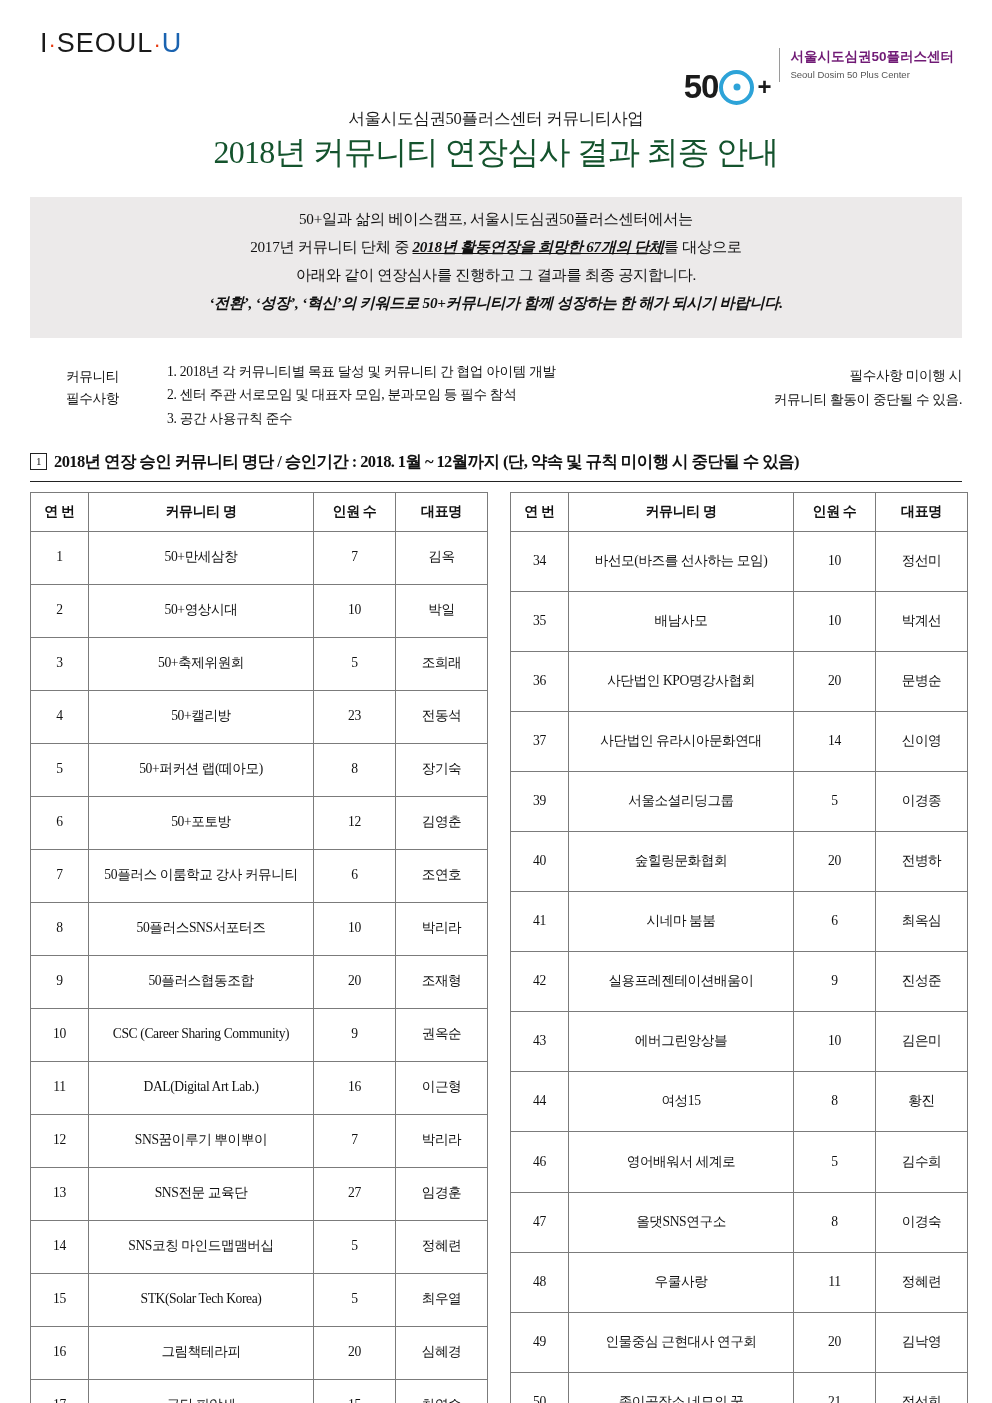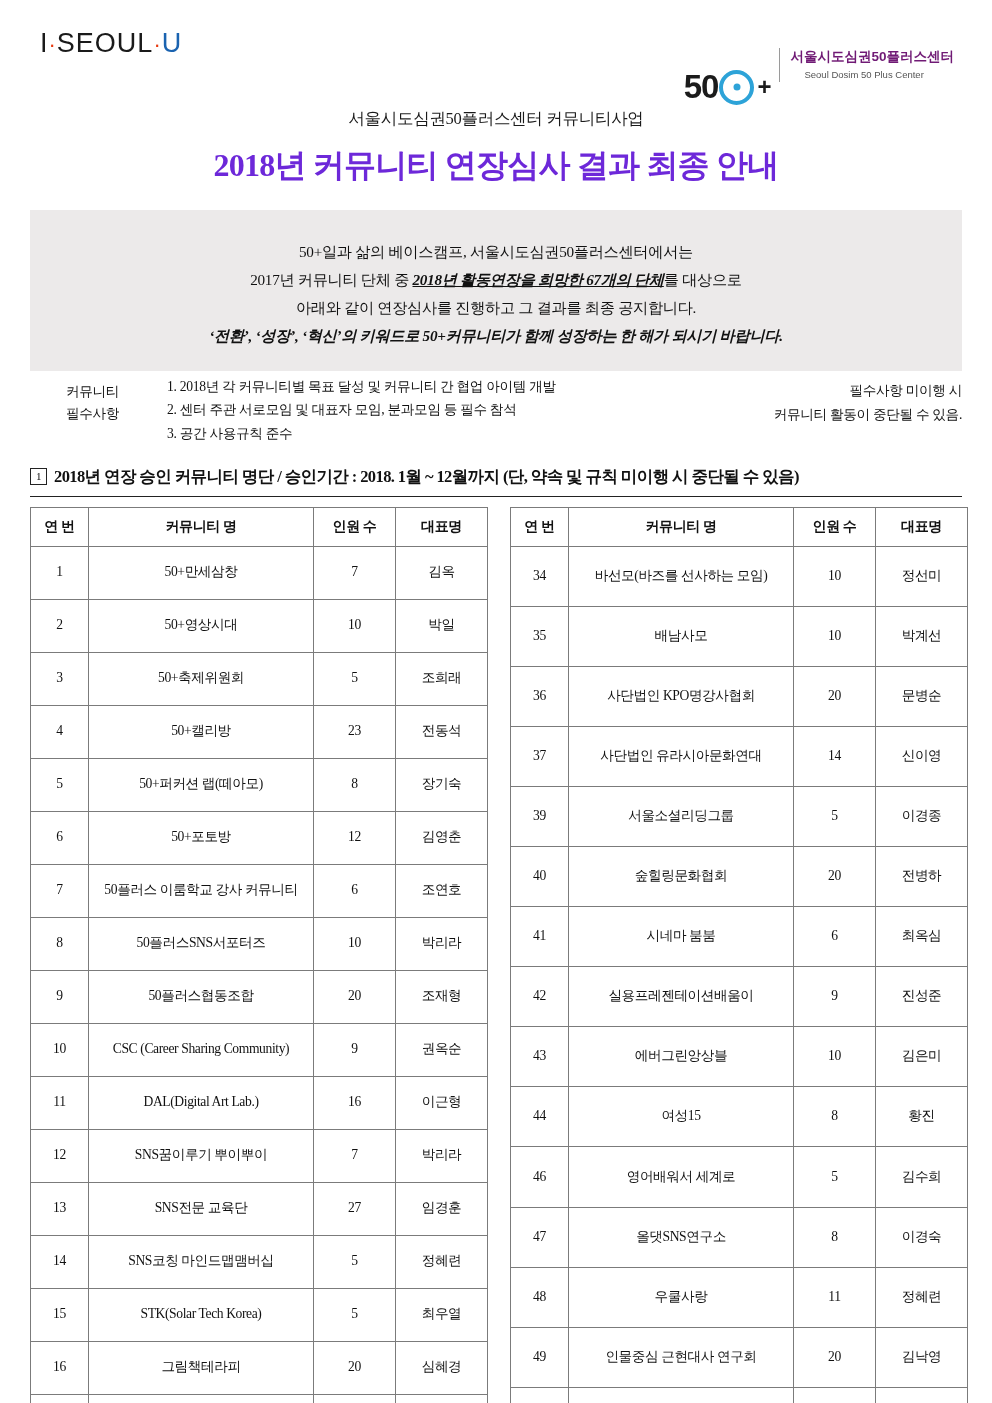--- a/index.html
+++ b/index.html
@@ -99,57 +99,57 @@
     font-weight: bold;
     color: #701a75;
     display: block;
   }
   .logo-right-text .en {
     font-family: "Liberation Sans", sans-serif;
     font-size: 9.5px;
     color: #555;
     display: block;
     margin-top: 2px;
-    margin-left: 14px;
   }
 
   
   .title-block {
     text-align: center;
     margin-top: 28px;
   }
   .subtitle {
     font-size: 16.5px;
     color: #1a1a1a;
     letter-spacing: -0.3px;
   }
   .main-title {
     font-size: 32px;
-    font-weight: bold;
+    font-weight: normal;
     letter-spacing: -0.8px;
-    margin-top: 14px;
-    color: #6d28d9;
+    margin-top: 1px;
+    color: #14532d;
   }
 
   
   .intro-box {
     margin-top: 22px;
     background: #eceaea;
-    padding: 28px 10px 20px 10px;
+    padding: 8px 10px 20px 10px;
     text-align: center;
     line-height: 1.85;
     font-size: 15.2px;
     letter-spacing: -0.3px;
   }
   .intro-box .u-line { text-decoration: underline; }
   .intro-box .b { font-weight: bold; font-style: italic; }
 
   
   .req-row {
     display: flex;
+    margin-top: 18px;
     align-items: flex-start;
     font-size: 13.6px;
     letter-spacing: -0.3px;
   }
   .req-label {
     width: 125px;
     text-align: center;
     line-height: 1.65;
     padding-top: 10px;
   }

